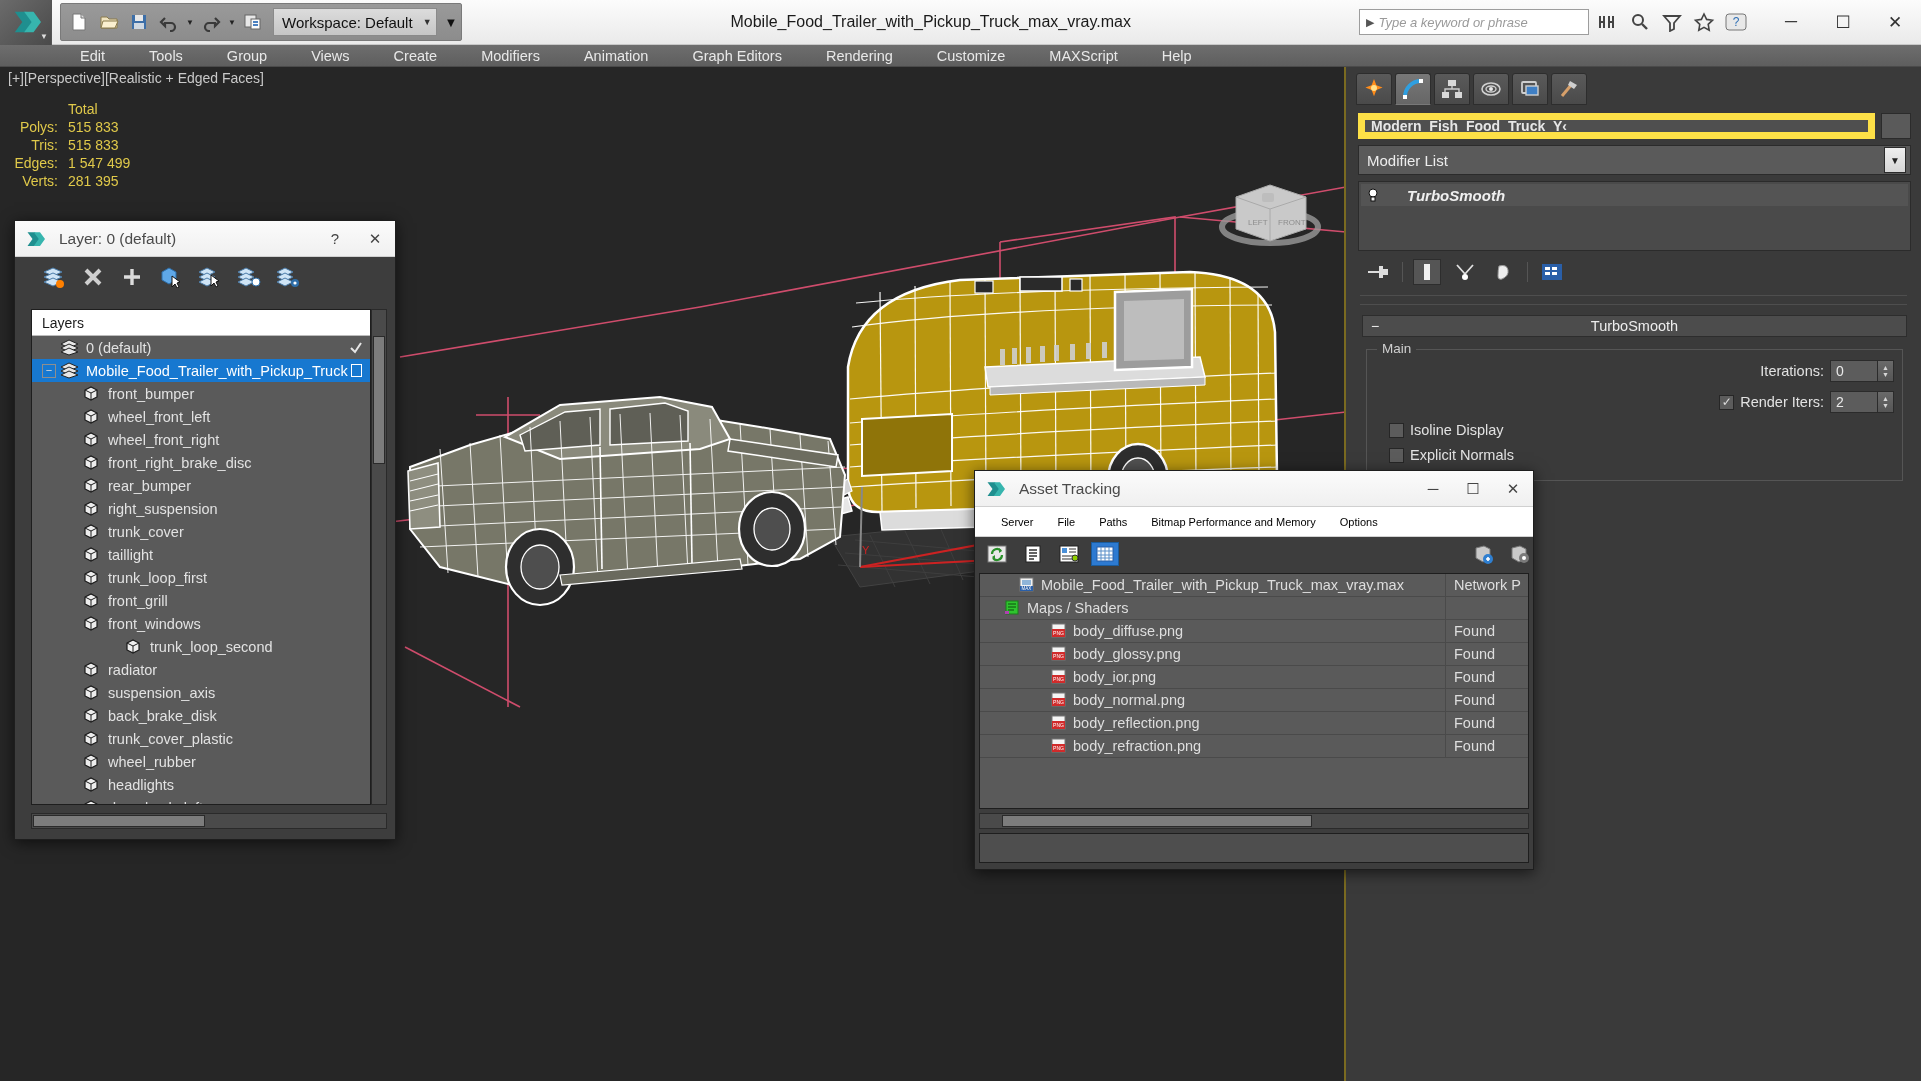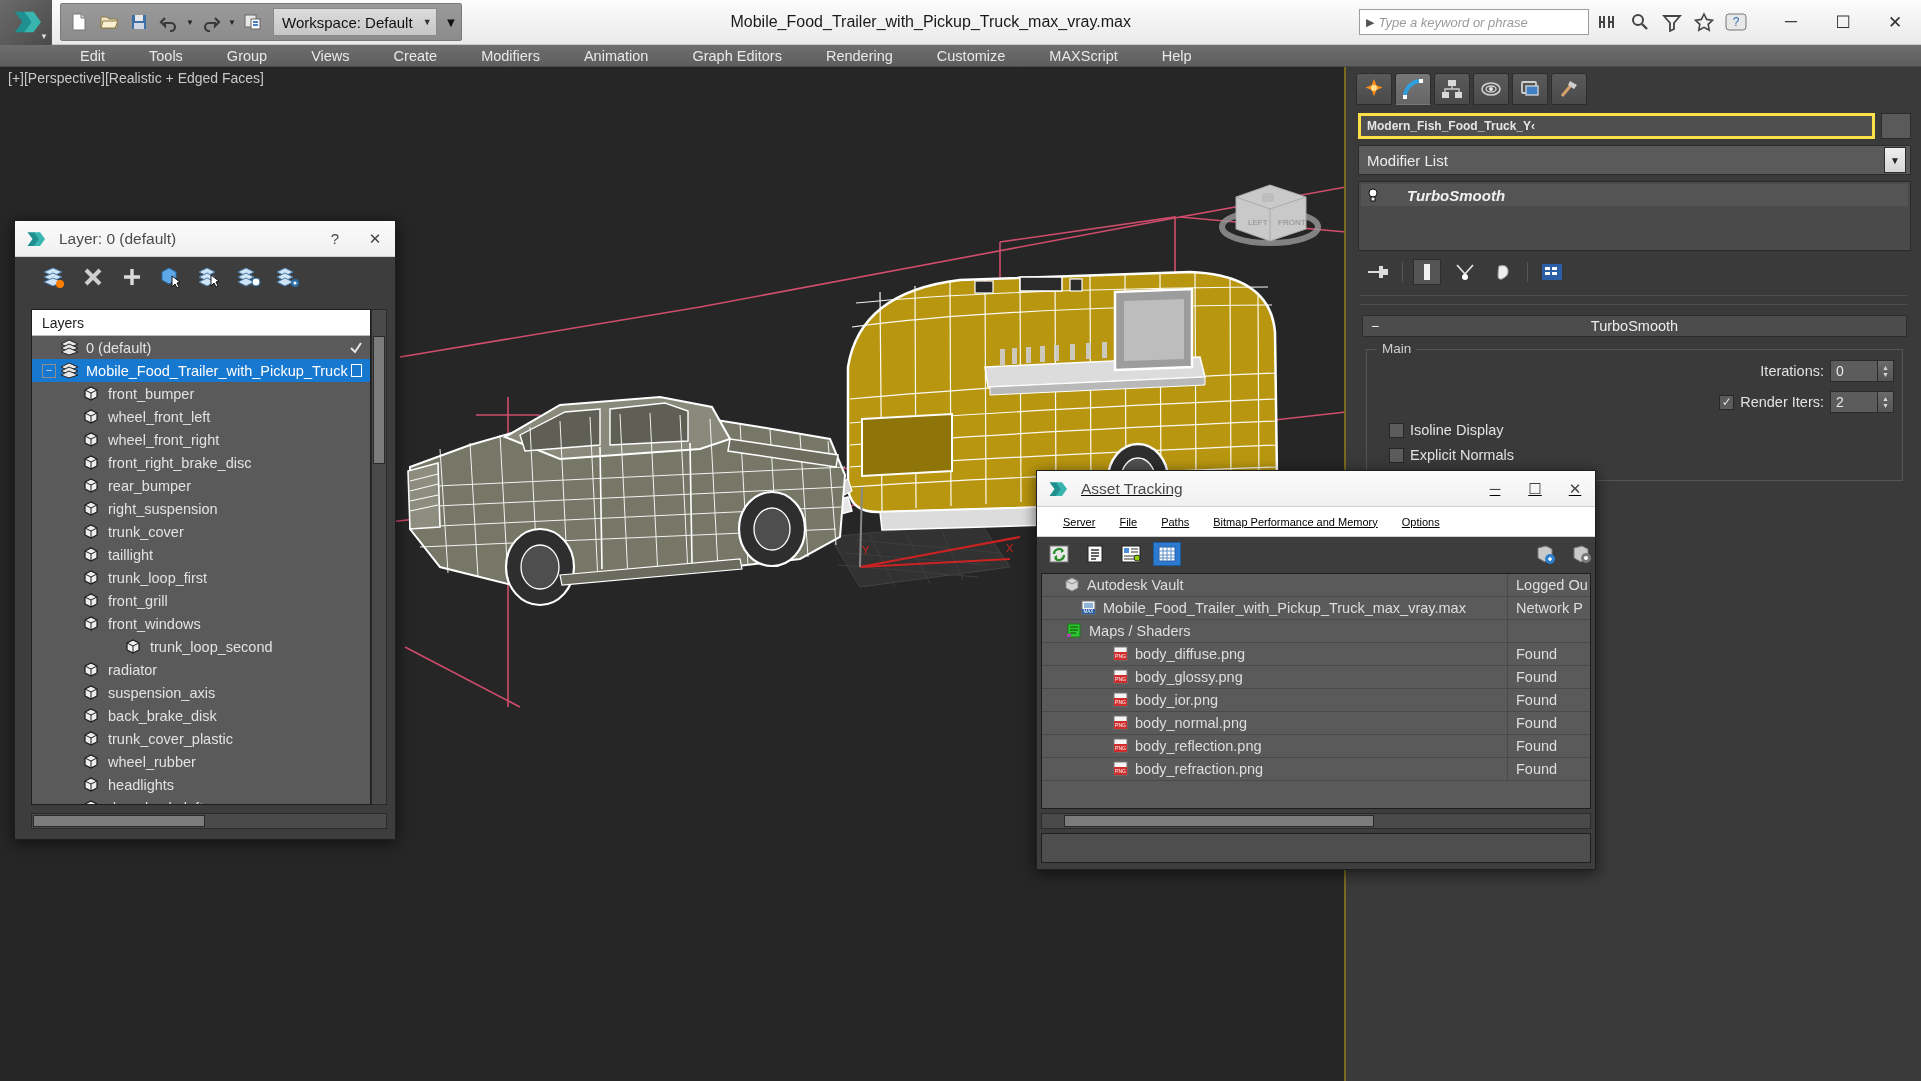--- a/index.html
+++ b/index.html
@@ -59,22 +59,22 @@
 
   
   .cmdpanel { position:absolute; left:1346px; top:67px; width:575px; height:1014px;
      background:#3a3a3a; }
   .cptabs { display:flex; gap:3px; padding:6px 8px 4px 10px; background:#3a3a3a; }
   .cptab { width:36px; height:32px; background:linear-gradient(#5a5a5a,#4a4a4a);
      border:1px solid #2d2d2d; border-radius:3px 3px 0 0; display:flex;
      align-items:center; justify-content:center; }
   .cptab.active { background:linear-gradient(#787878,#666); border-bottom-color:#787878; }
   .cpnamerow { display:flex; align-items:center; gap:6px; padding:4px 10px 6px 12px; }
-  .cpname { flex:1; height:26px; background:#4f4f4f; border:3px solid #fde047;
-     color:#e6e6e6; font-size:12px; font-weight:bold; display:flex; align-items:center;
+  .cpname { flex:1; height:26px; background:#4f4f4f; border:7px solid #fde047;
+     color:#e6e6e6; font-size:14px; font-weight:bold; display:flex; align-items:center;
      padding:0 6px; overflow:hidden; white-space:nowrap; }
   .cpswatch { width:30px; height:26px; background:#5a5a5a; border:1px solid #2b2b2b; }
   .modlistrow { padding:0 10px 0 12px; }
   .modlist { height:30px; background:#5a5a5a; border:1px solid #2b2b2b; display:flex;
      align-items:center; justify-content:space-between; color:#ededed; font-size:15px;
      padding:0 4px 0 8px; }
   .modlist .chev { width:22px; height:26px; background:linear-gradient(#efefef,#d6d6d6);
      border:1px solid #2b2b2b; display:flex; align-items:center; justify-content:center;
      font-size:10px; color:#222; }
   .modstack { margin:6px 10px 0 12px; height:70px; background:#4a4a4a;
@@ -142,22 +142,22 @@
   .layerthumb { position:absolute; left:1px; top:26px; width:12px; height:128px;
      background:#7c7c7c; border:1px solid #2a2a2a; }
   .hscroll { position:absolute; left:16px; right:8px; bottom:10px; height:16px;
      background:#4a4a4a; border:1px solid #2a2a2a; }
   .hthumb { position:absolute; left:1px; top:1px; width:172px; height:12px;
      background:#7c7c7c; border:1px solid #2a2a2a; }
   .chkcol { position:absolute; right:0; top:0; width:28px; height:23px;
      display:flex; align-items:center; justify-content:center; }
 
   
-  .atdlg { position:absolute; left:1036px; top:470px; width:560px; height:400px;
-     background:#3d3d3d; border:1px solid #1e1e1e; box-shadow:0 3px 14px rgba(0,0,0,.6);text-decoration:underline;}
+  .atdlg { position:absolute; left:974px; top:470px; width:560px; height:400px;
+     background:#3d3d3d; border:1px solid #1e1e1e; box-shadow:0 3px 14px rgba(0,0,0,.6);}
   .atmenu { height:30px; background:#fff; display:flex; align-items:center;
      padding-left:14px; gap:0; border-bottom:1px solid #d2d2d2; }
   .atmenu span { font-size:11px; color:#000000; padding:0 12px; }
   .attools { height:34px; background:#3d3d3d; display:flex; align-items:center;
      padding-left:8px; gap:8px; }
   .atbtn { width:28px; height:24px; display:flex; align-items:center; justify-content:center;}
   .atbtn.act { background:#2d7ad1; border:1px solid #1a5c9e; }
   .atsp { flex:1; }
   .atgrid { position:absolute; left:4px; top:102px; right:4px; height:236px;
      background:#5a5a5a; border:1px solid #1e1e1e; overflow:hidden; }
@@ -456,20 +456,46 @@
       <path d="M8 18 L42 30 L78 18" fill="none" stroke="#aaa"></path>
       <path d="M42 30 L42 62" fill="none" stroke="#aaa"></path>
       <rect x="34" y="14" width="12" height="9" rx="2" fill="#bdbdbd"></rect>
       <text x="20" y="46" font-size="8" fill="#8d8d8d" font-family="Liberation Sans">LEFT</text>
       <text x="50" y="46" font-size="8" fill="#8d8d8d" font-family="Liberation Sans">FRONT</text>
     </g>
   </svg>
 
   <div class="vplabel">[+][Perspective][Realistic + Edged Faces]</div>
 
+  <div class="stats">
+    <table>
+      <tbody>
+          <tr>
+            <td class="k"></td>
+            <td class="v">Total</td>
+          </tr>
+      <tr>
+            <td class="k">Polys:</td>
+          <td class="v">515 833</td>
+          </tr>
+      <tr>
+            <td class="k">Tris:</td>
+          <td class="v">515 833</td>
+          </tr>
+      <tr>
+            <td class="k">Edges:</td>
+          <td class="v">1 547 499</td>
+          </tr>
+      <tr>
+            <td class="k">Verts:</td>
+          <td class="v">281 395</td>
+          </tr>
+    </tbody>
+      </table>
+  </div>
   <div class="rightedge"></div>
 </div>
 
 <div class="cmdpanel">
   <div class="cptabs">
     <div class="cptab">
       <svg width="22" height="22" viewBox="0 0 22 22">
           <path d="M11 1 l2.4 6.2 6.2 2.4 -6.2 2.4 -2.4 6.2 -2.4 -6.2 -6.2 -2.4 6.2 -2.4z" fill="#ff8c1a"></path>
           <circle cx="11" cy="10" r="3" fill="#ffe08a"></circle>
         </svg>
@@ -996,32 +1022,20 @@
       <svg width="22" height="20" viewBox="0 0 22 20">
           <path d="M4 4 L12 2 L18 5 L18 14 L11 18 L4 14z" fill="#c9c9c9" stroke="#777"></path>
           <circle cx="16" cy="14" r="5" fill="#7a7a7a"></circle>
           <circle cx="16" cy="14" r="2" fill="#fff"></circle>
         </svg>
       </div>
   </div>
 
   <div class="atgrid">
     <div id="atrows">
-        <div class="atrow">
-          <div class="c1" style="padding-left:22px">
-            <span class="fico">
-              <svg width="16" height="15" viewBox="0 0 16 15">
-                <path d="M2 4 L8 1 L14 4 L14 11 L8 14 L2 11z" fill="#d6d6d6" stroke="#888"></path>
-                <path d="M2 4 L8 7 L14 4" fill="none" stroke="#888"></path>
-              </svg>
-            </span>
-            <span>Autodesk Vault</span>
-          </div>
-          <div class="c2">Logged Ou</div>
-        </div>
         <div class="atrow">
           <div class="c1" style="padding-left:38px">
             <span class="fico">
               <svg width="17" height="15" viewBox="0 0 17 15">
                 <rect x="2" y="1" width="13" height="13" fill="#f2f2f2" stroke="#777"></rect>
                 <rect x="4" y="3" width="9" height="5" fill="#8fb4d8"></rect>
                 <rect x="2" y="9" width="13" height="5" fill="#2a5fa8"></rect>
                 <text x="8.5" y="13.2" font-size="4.5" fill="#fff" text-anchor="middle" font-family="Liberation Sans">MAX</text>
               </svg>
             </span>

